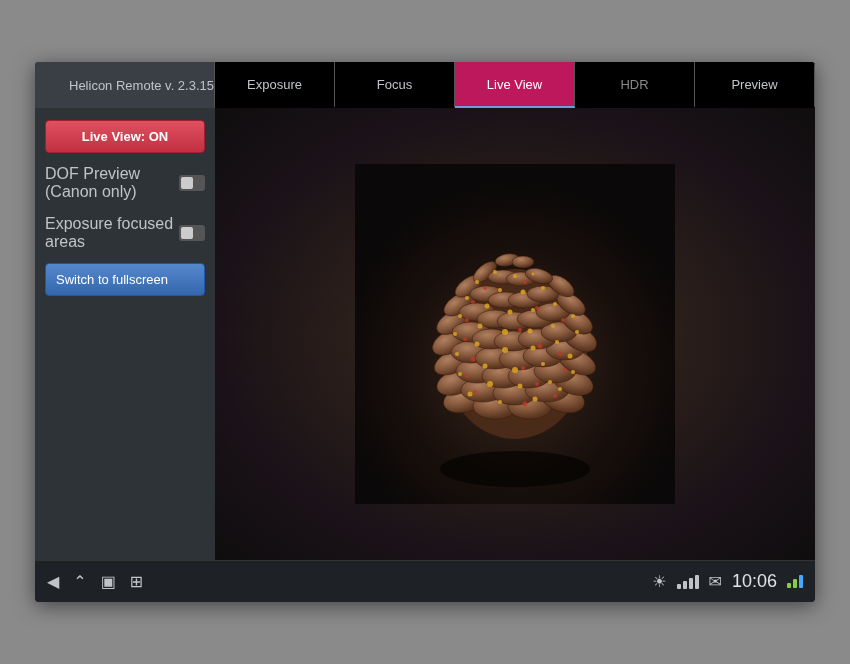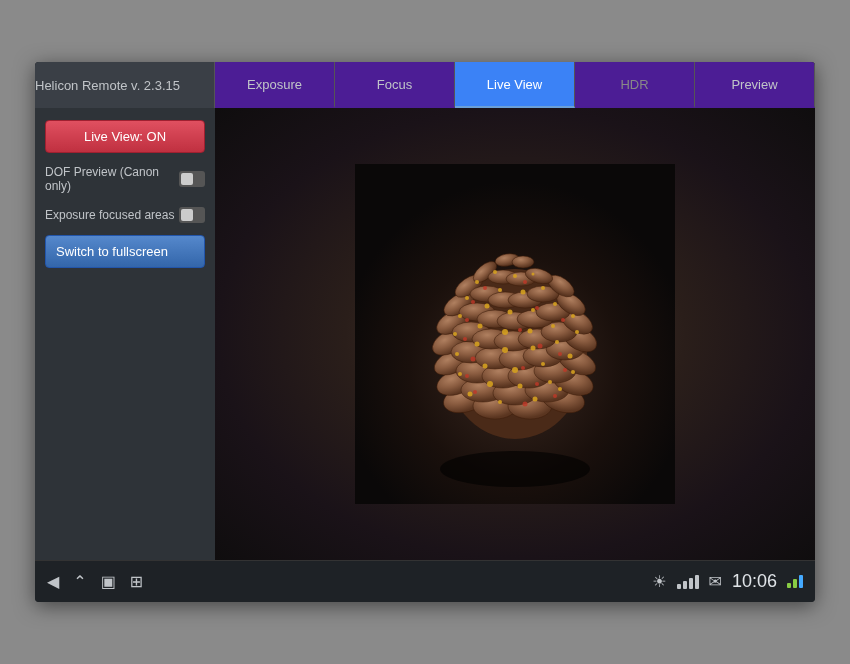--- a/index.html
+++ b/index.html
@@ -29,48 +29,48 @@
       display: flex;
       height: 46px;
       background: #2a2e33;
       flex-shrink: 0;
     }
 
     .app-title {
       width: 180px;
       display: flex;
       align-items: center;
-      justify-content: flex-start;
+      justify-content: flex-end;
       background: #3a3f46;
       color: #c0c4c8;
       font-size: 13px;
       border-right: 1px solid #555;
       flex-shrink: 0;
     }
 
     .tabs {
       display: flex;
       flex: 1;
     }
 
     .tab {
       flex: 1;
       display: flex;
       align-items: center;
       justify-content: center;
       color: #c0c4c8;
       font-size: 13px;
-      background: #4c1d95;
+      background: #000000;
       border-right: 1px solid #555;
       cursor: pointer;
       border-bottom: 2px solid transparent;
     }
 
     .tab.active {
-      background: #3b82f6;
+      background: #be185d;
       border-bottom: 2px solid #6a9fd8;
       color: #ffffff;
     }
 
     .tab.dimmed {
       color: #888;
     }
 
     
     .main-content {
@@ -92,29 +92,29 @@
 
     .btn-live-view {
       background: linear-gradient(to bottom, #e05060, #c03040);
       color: #fff;
       border: 1px solid #a02030;
       border-radius: 4px;
       padding: 8px 10px;
       font-size: 13px;
       text-align: center;
       cursor: pointer;
-      font-weight: normal;
+      font-weight: bold;
     }
 
     .toggle-row {
       display: flex;
       align-items: center;
       justify-content: space-between;
       color: #c0c4c8;
-      font-size: 12px;
+      font-size: 16px;
       padding: 2px 0;
     }
 
     .toggle {
       width: 26px;
       height: 16px;
       background: #555;
       border-radius: 3px;
       position: relative;
       flex-shrink: 0;

